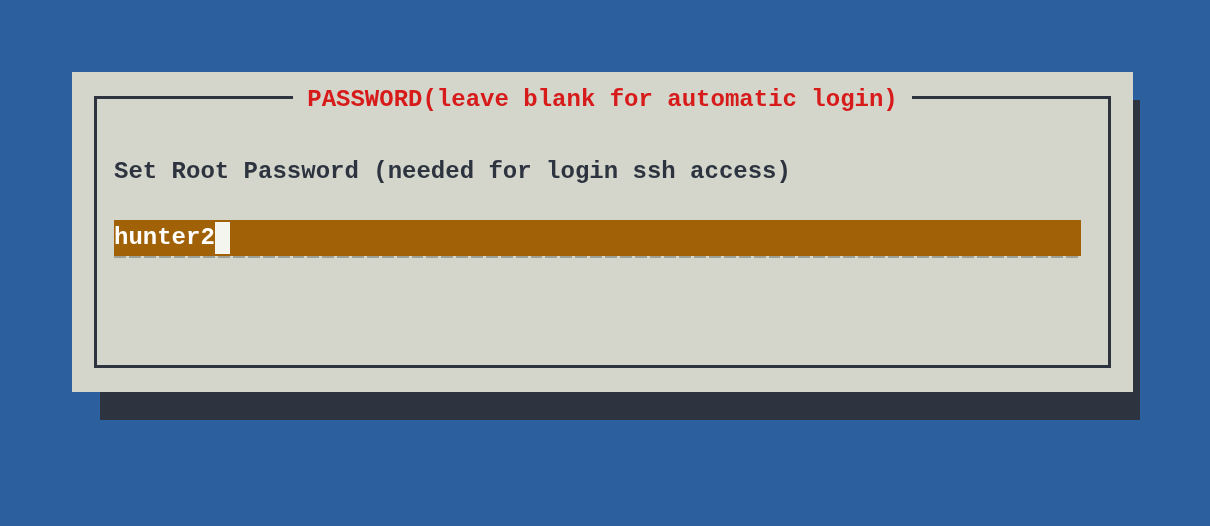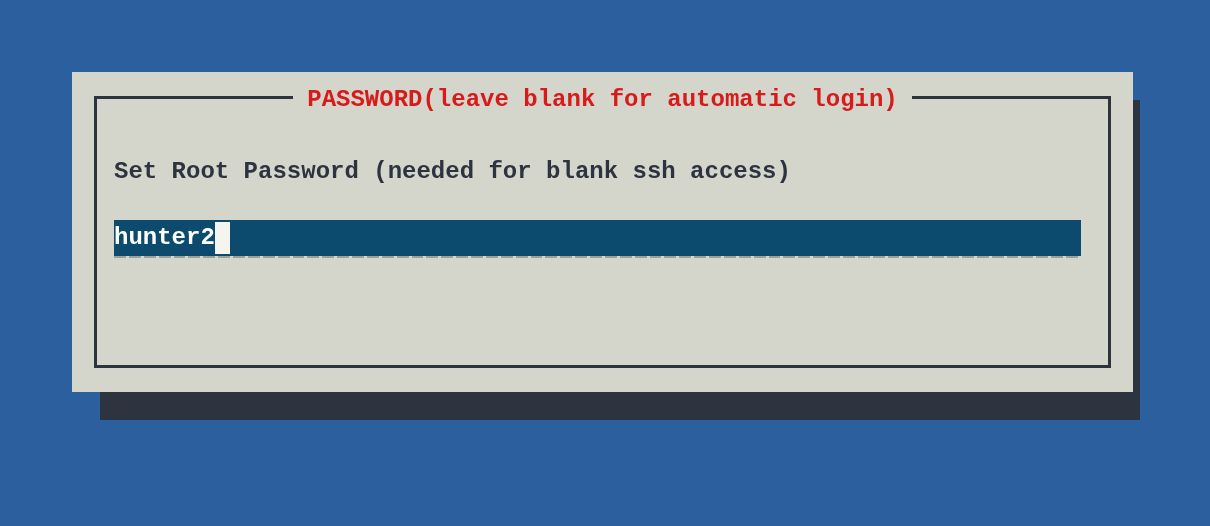--- a/index.html
+++ b/index.html
@@ -60,21 +60,21 @@
       left: 42px;
       color: #2d3440;
       font-weight: bold;
     }
     .input-field {
       position: absolute;
       top: 148px;
       left: 42px;
       right: 52px;
       height: 36px;
-      background-color: #0c4a6e;
+      background-color: #a16207;
       color: #ffffff;
       font-weight: bold;
       line-height: 36px;
       white-space: nowrap;
     }
     .input-value {
       display: inline;
     }
     .cursor {
       display: inline-block;
@@ -118,21 +118,21 @@
 
 <div class="shadow"></div>
 
 <div class="dialog">
   <div class="frame"></div>
 
   <div class="title-wrap">
     <span class="title">PASSWORD(leave blank for automatic login)</span>
   </div>
 
-  <div class="prompt">Set Root Password (needed for blank ssh access)</div>
+  <div class="prompt">Set Root Password (needed for login ssh access)</div>
 
   <div class="input-field">
     <span class="input-value">hunter2</span><span class="cursor"></span>
     <div class="underline">
       <span></span>
         <span></span>
         <span></span>
         <span></span>
         <span></span>
         <span></span>

